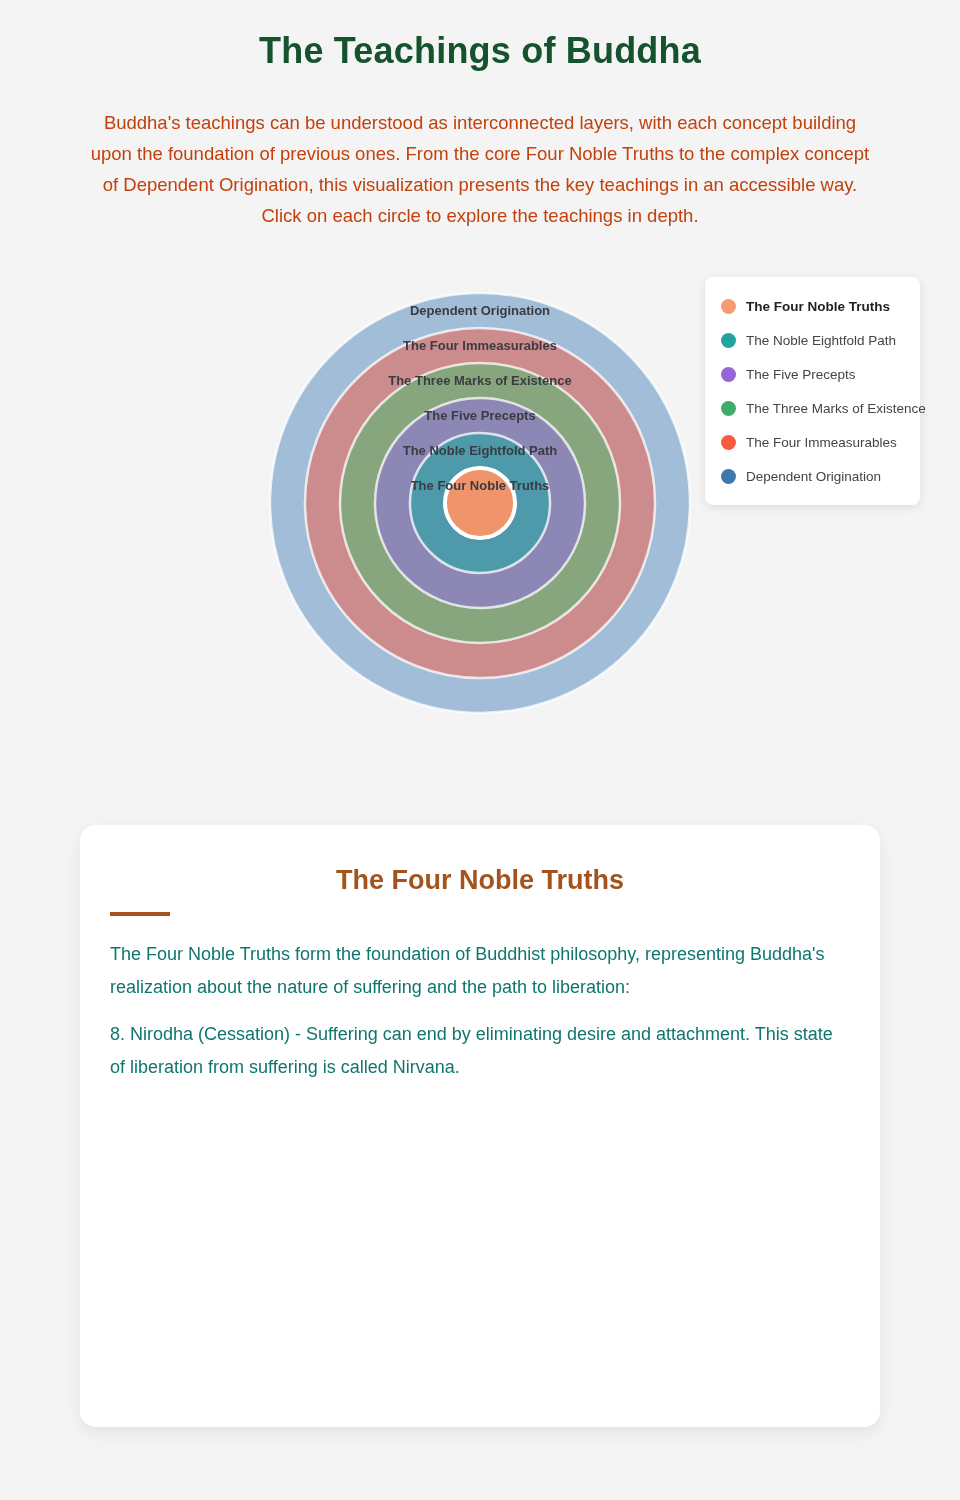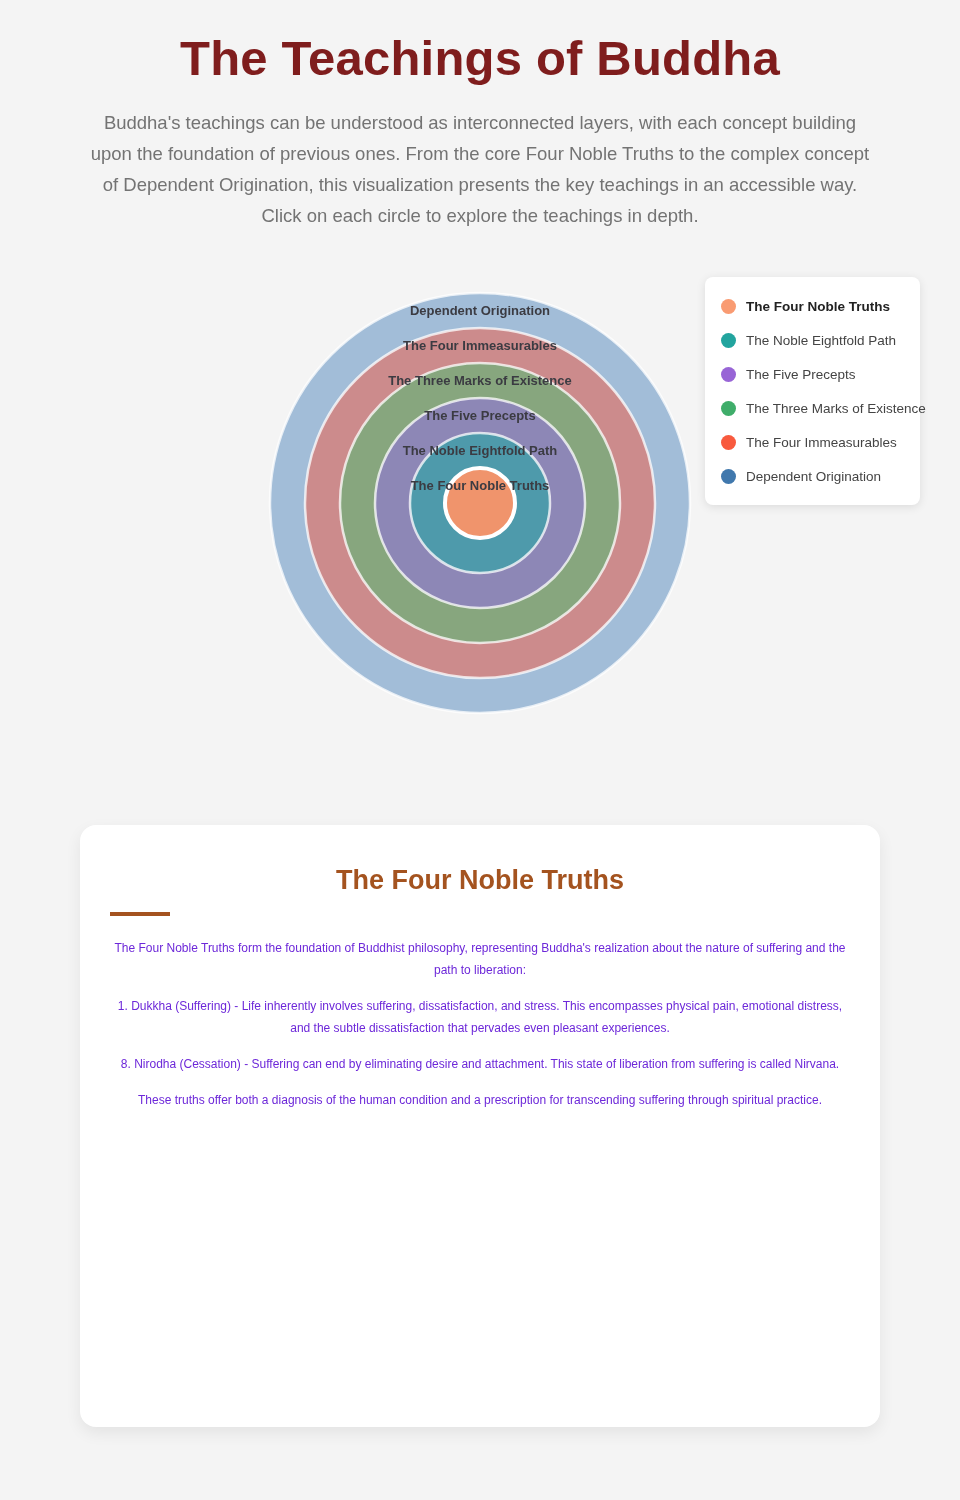--- a/index.html
+++ b/index.html
@@ -1,26 +1,26 @@
 <!DOCTYPE html>
 <html><head>
 <meta charset="utf-8">
 <style>
   html,body{margin:0;padding:0;}
   body{background:#F4F4F4;font-family:"Liberation Sans", sans-serif;}
   .page{position:relative;width:960px;height:1500px;background:#F4F4F4;overflow:hidden;margin:0 auto;}
 
   .page-title{
     position:absolute;top:30px;left:0;width:960px;
-    text-align:center;font-size:49px;font-weight:700;color:#7f1d1d;margin:0;
+    text-align:center;font-size:36px;font-weight:700;color:#14532d;margin:0;
     letter-spacing:0.2px;
   }
   .intro{
     position:absolute;top:108px;left:85px;width:790px;
-    text-align:center;font-size:18.5px;line-height:1.67;color:#737373;margin:0;
+    text-align:center;font-size:18.5px;line-height:1.67;color:#c2410c;margin:0;
   }
 
   .chart-wrap{position:absolute;top:270px;left:0;width:960px;height:470px;}
   .chart-svg{display:block;width:960px;height:470px;}
   .chart-svg circle{cursor:pointer;}
   .circle-label{font-family:"Liberation Sans", sans-serif;font-size:13px;font-weight:700;fill:#3B3B42;pointer-events:none;}
 
   .legend{
     position:absolute;top:277px;left:705px;width:215px;box-sizing:border-box;
     background:#FFFFFF;border-radius:8px;padding:12px 16px;
@@ -34,21 +34,21 @@
   .detail-card{
     position:absolute;top:825px;left:80px;width:800px;height:602px;box-sizing:border-box;
     background:#FFFFFF;border-radius:16px;padding:40px 30px 0 30px;
     box-shadow:0 6px 16px rgba(0,0,0,0.07);
   }
   .card-heading{
     margin:0 0 16px 0;text-align:center;
     font-size:27px;font-weight:700;color:#A4531F;
   }
   .card-divider{width:60px;height:4px;background:#A4531F;border:none;margin:0 0 22px 0;}
-  .card-body p{margin:0 0 14px 0;font-size:12px;line-height:1.83;color:#6d28d9;text-align:center;}
+  .card-body p{margin:0 0 14px 0;font-size:18px;line-height:1.83;color:#0f766e;}
 </style>
 </head>
 <body>
 
 <div class="page">
 
   <h1 class="page-title">The Teachings of Buddha</h1>
 
   <p class="intro">Buddha's teachings can be understood as interconnected layers, with each concept building upon the foundation of previous ones. From the core Four Noble Truths to the complex concept of Dependent Origination, this visualization presents the key teachings in an accessible way. Click on each circle to explore the teachings in depth.</p>
 
@@ -96,19 +96,17 @@
           <span class="legend-label">Dependent Origination</span>
         </div>
       </div>
   </div>
 
   <div class="detail-card">
     <h2 class="card-heading">The Four Noble Truths</h2>
     <hr class="card-divider">
     <div class="card-body">
         <p>The Four Noble Truths form the foundation of Buddhist philosophy, representing Buddha's realization about the nature of suffering and the path to liberation:</p>
-        <p>1. Dukkha (Suffering) - Life inherently involves suffering, dissatisfaction, and stress. This encompasses physical pain, emotional distress, and the subtle dissatisfaction that pervades even pleasant experiences.</p>
         <p>8. Nirodha (Cessation) - Suffering can end by eliminating desire and attachment. This state of liberation from suffering is called Nirvana.</p>
-        <p>These truths offer both a diagnosis of the human condition and a prescription for transcending suffering through spiritual practice.</p>
       </div>
   </div>
 
 </div>
 
 </body></html>

